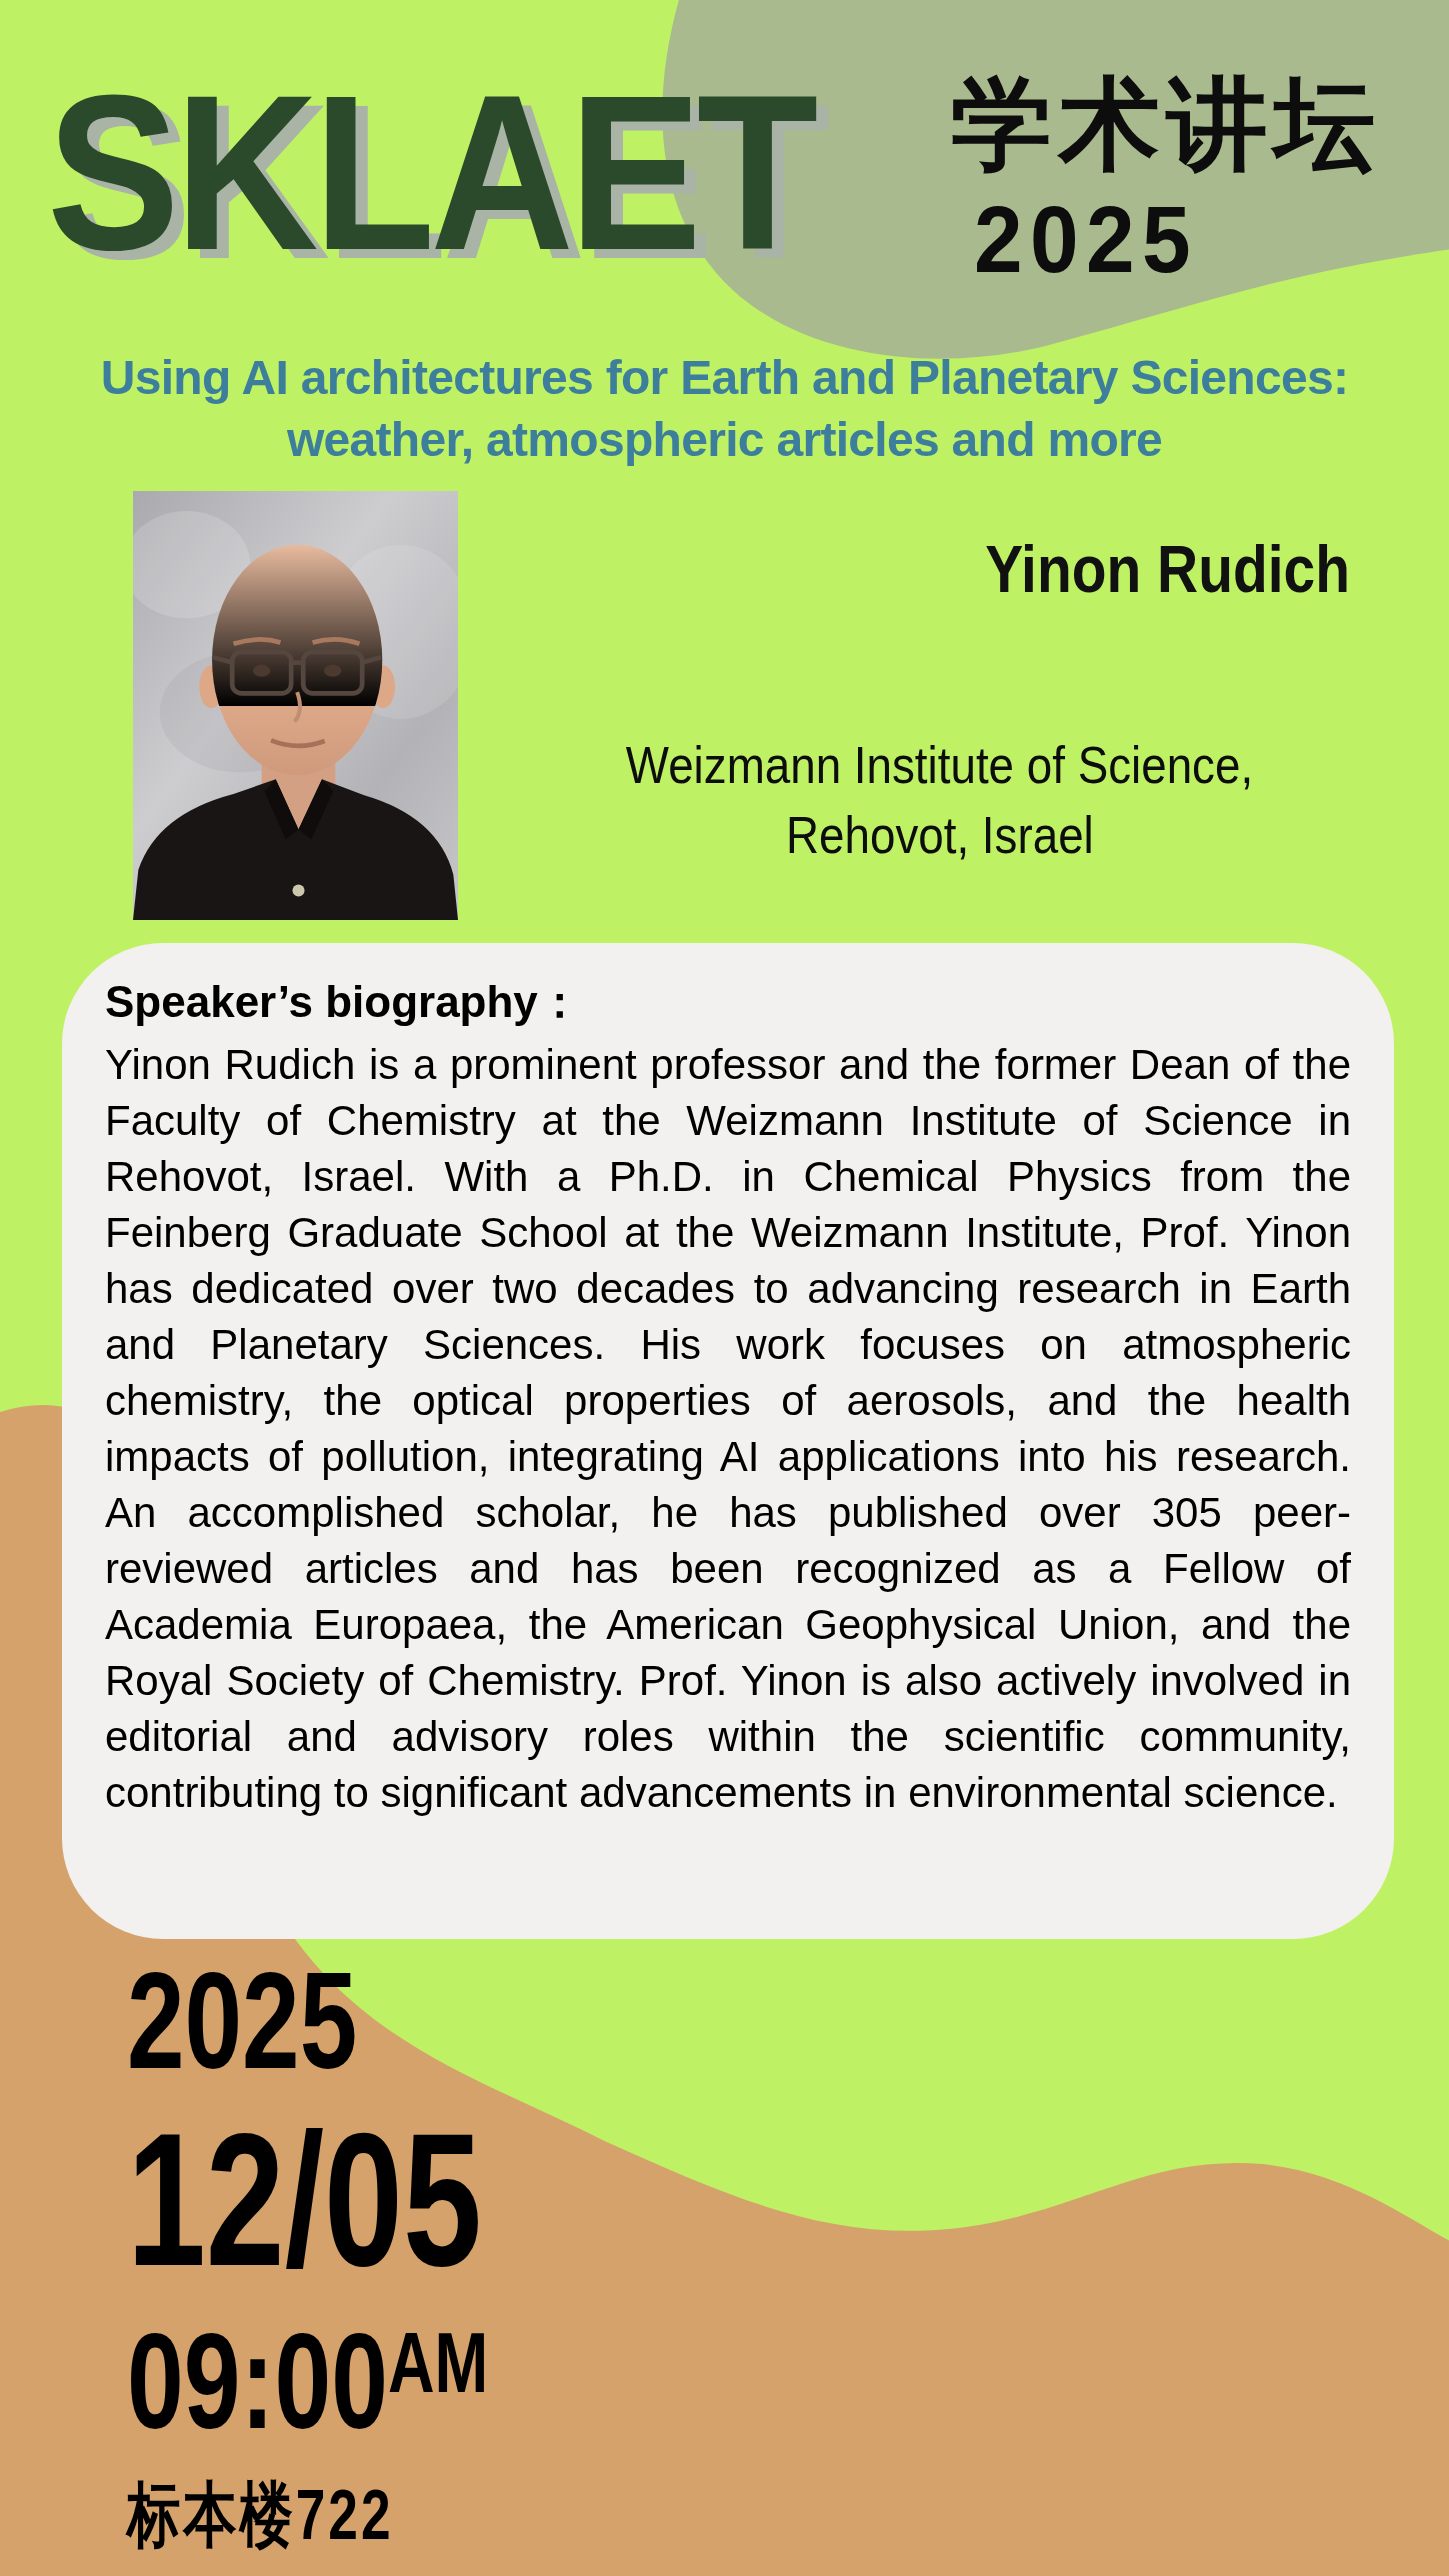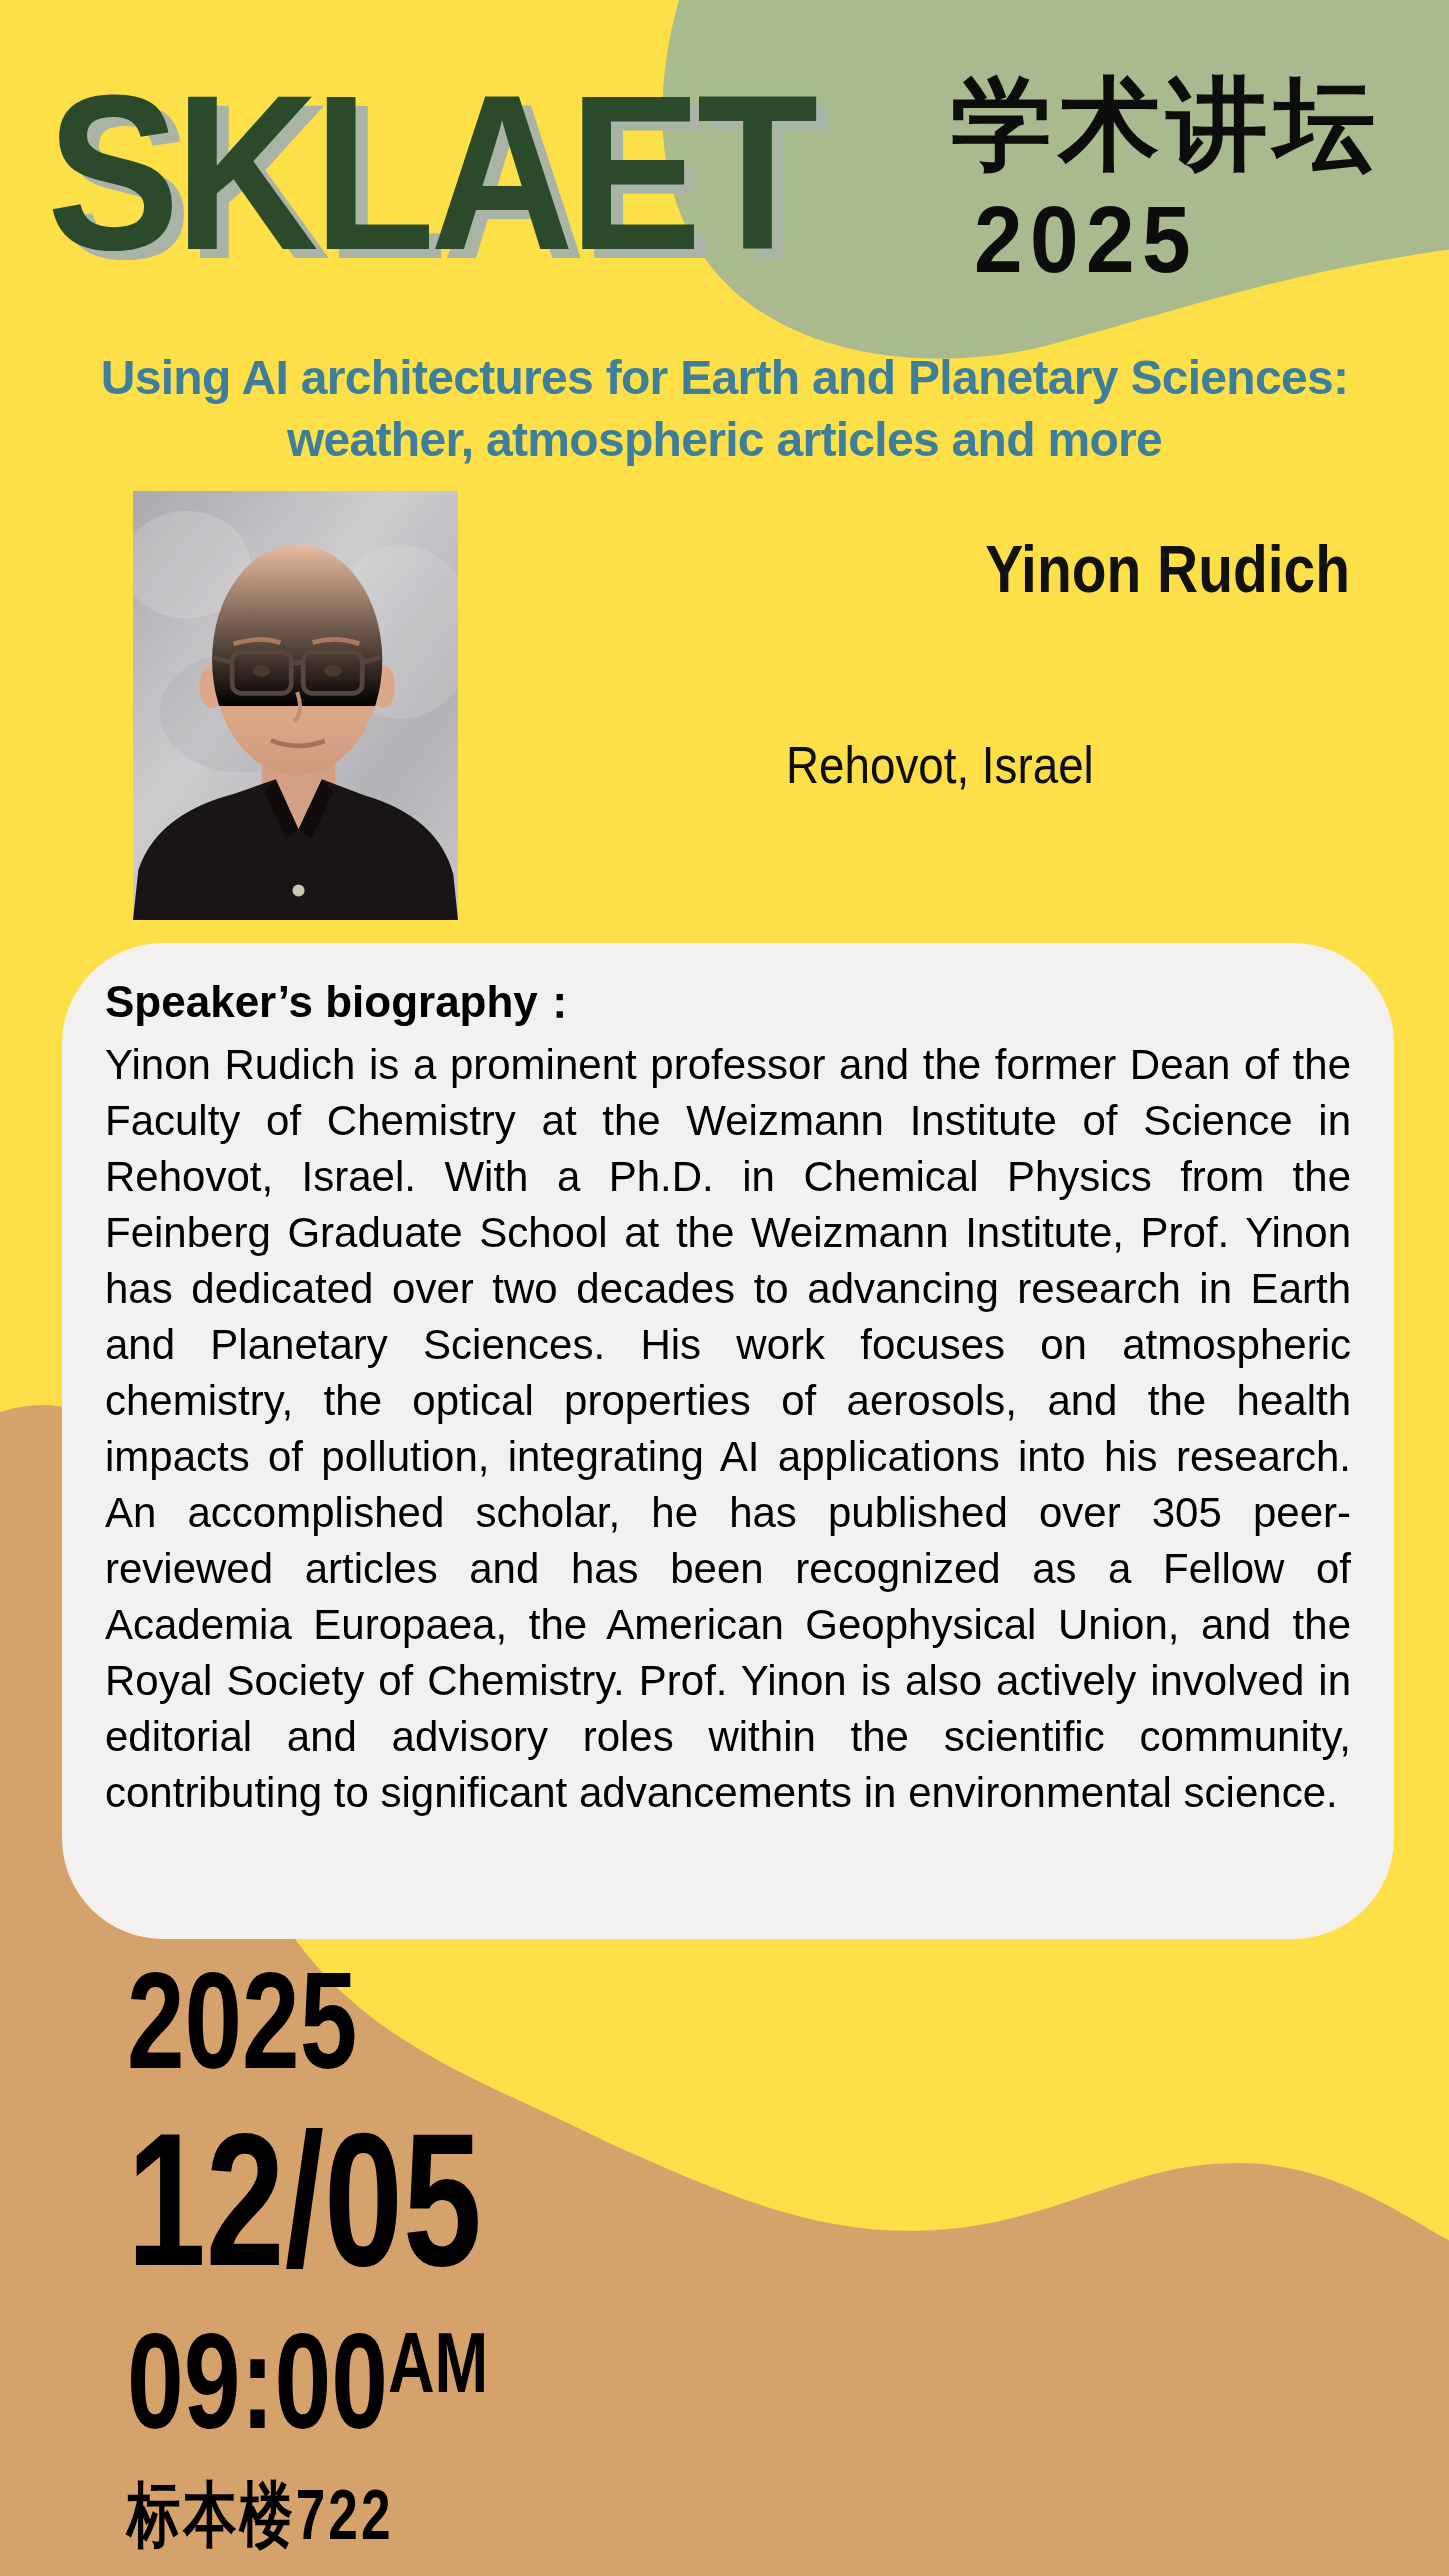--- a/index.html
+++ b/index.html
@@ -1,18 +1,18 @@
 <!DOCTYPE html>
 <html style="font-size:10.7px"><head>
 <meta charset="utf-8">
 <style>
   html,body{margin:0;padding:0;}
   .poster{
     position:relative; width:1449px; height:2576px;
-    background:#fde047; overflow:hidden;
+    background:#bef264; overflow:hidden;
     font-family:"Liberation Sans", sans-serif; color:#111;
   }
   .blobs{position:absolute; left:0; top:0; width:1449px; height:2576px;}
   .cond{display:inline-block; transform-origin:left top;}
 
   
   .logo{
     position:absolute; left:47px; top:62px; z-index:3;
     font-size:221px; line-height:1; font-weight:800; color:#2A4A2B;
     letter-spacing:-5.4px; white-space:nowrap;
@@ -141,20 +141,21 @@
       <path d="M213,430 L247,505 L228,520 L196,448 Z" fill="#0f0c0b"></path>
       <path d="M282,430 L247,505 L266,520 L299,448 Z" fill="#0f0c0b"></path>
       <circle cx="247" cy="596" r="9" fill="#cdc7ae"></circle>
     </svg>
   </div>
 
   <div class="speaker-name">
     <span class="cond">Yinon Rudich</span>
   </div>
   <div class="affiliation">
+    <div><span class="cond">Weizmann Institute of Science,</span></div>
     <div><span class="cond">Rehovot, Israel</span></div>
   </div>
 
   <div class="bio-panel">
     <div class="bio-heading">Speaker’s biography：</div>
     <div class="bio-text">Yinon Rudich is a prominent professor and the former Dean of the Faculty of Chemistry at the Weizmann Institute of Science in Rehovot, Israel. With a Ph.D. in Chemical Physics from the Feinberg Graduate School at the Weizmann Institute, Prof. Yinon has dedicated over two decades to advancing research in Earth and Planetary Sciences. His work focuses on atmospheric chemistry, the optical properties of aerosols, and the health impacts of pollution, integrating AI applications into his research. An accomplished scholar, he has published over 305 peer-reviewed articles and has been recognized as a Fellow of Academia Europaea, the American Geophysical Union, and the Royal Society of Chemistry. Prof. Yinon is also actively involved in editorial and advisory roles within the scientific community, contributing to significant advancements in environmental science.</div>
   </div>
 
   <div class="ev ev-year">
     <span class="cond">2025</span>

